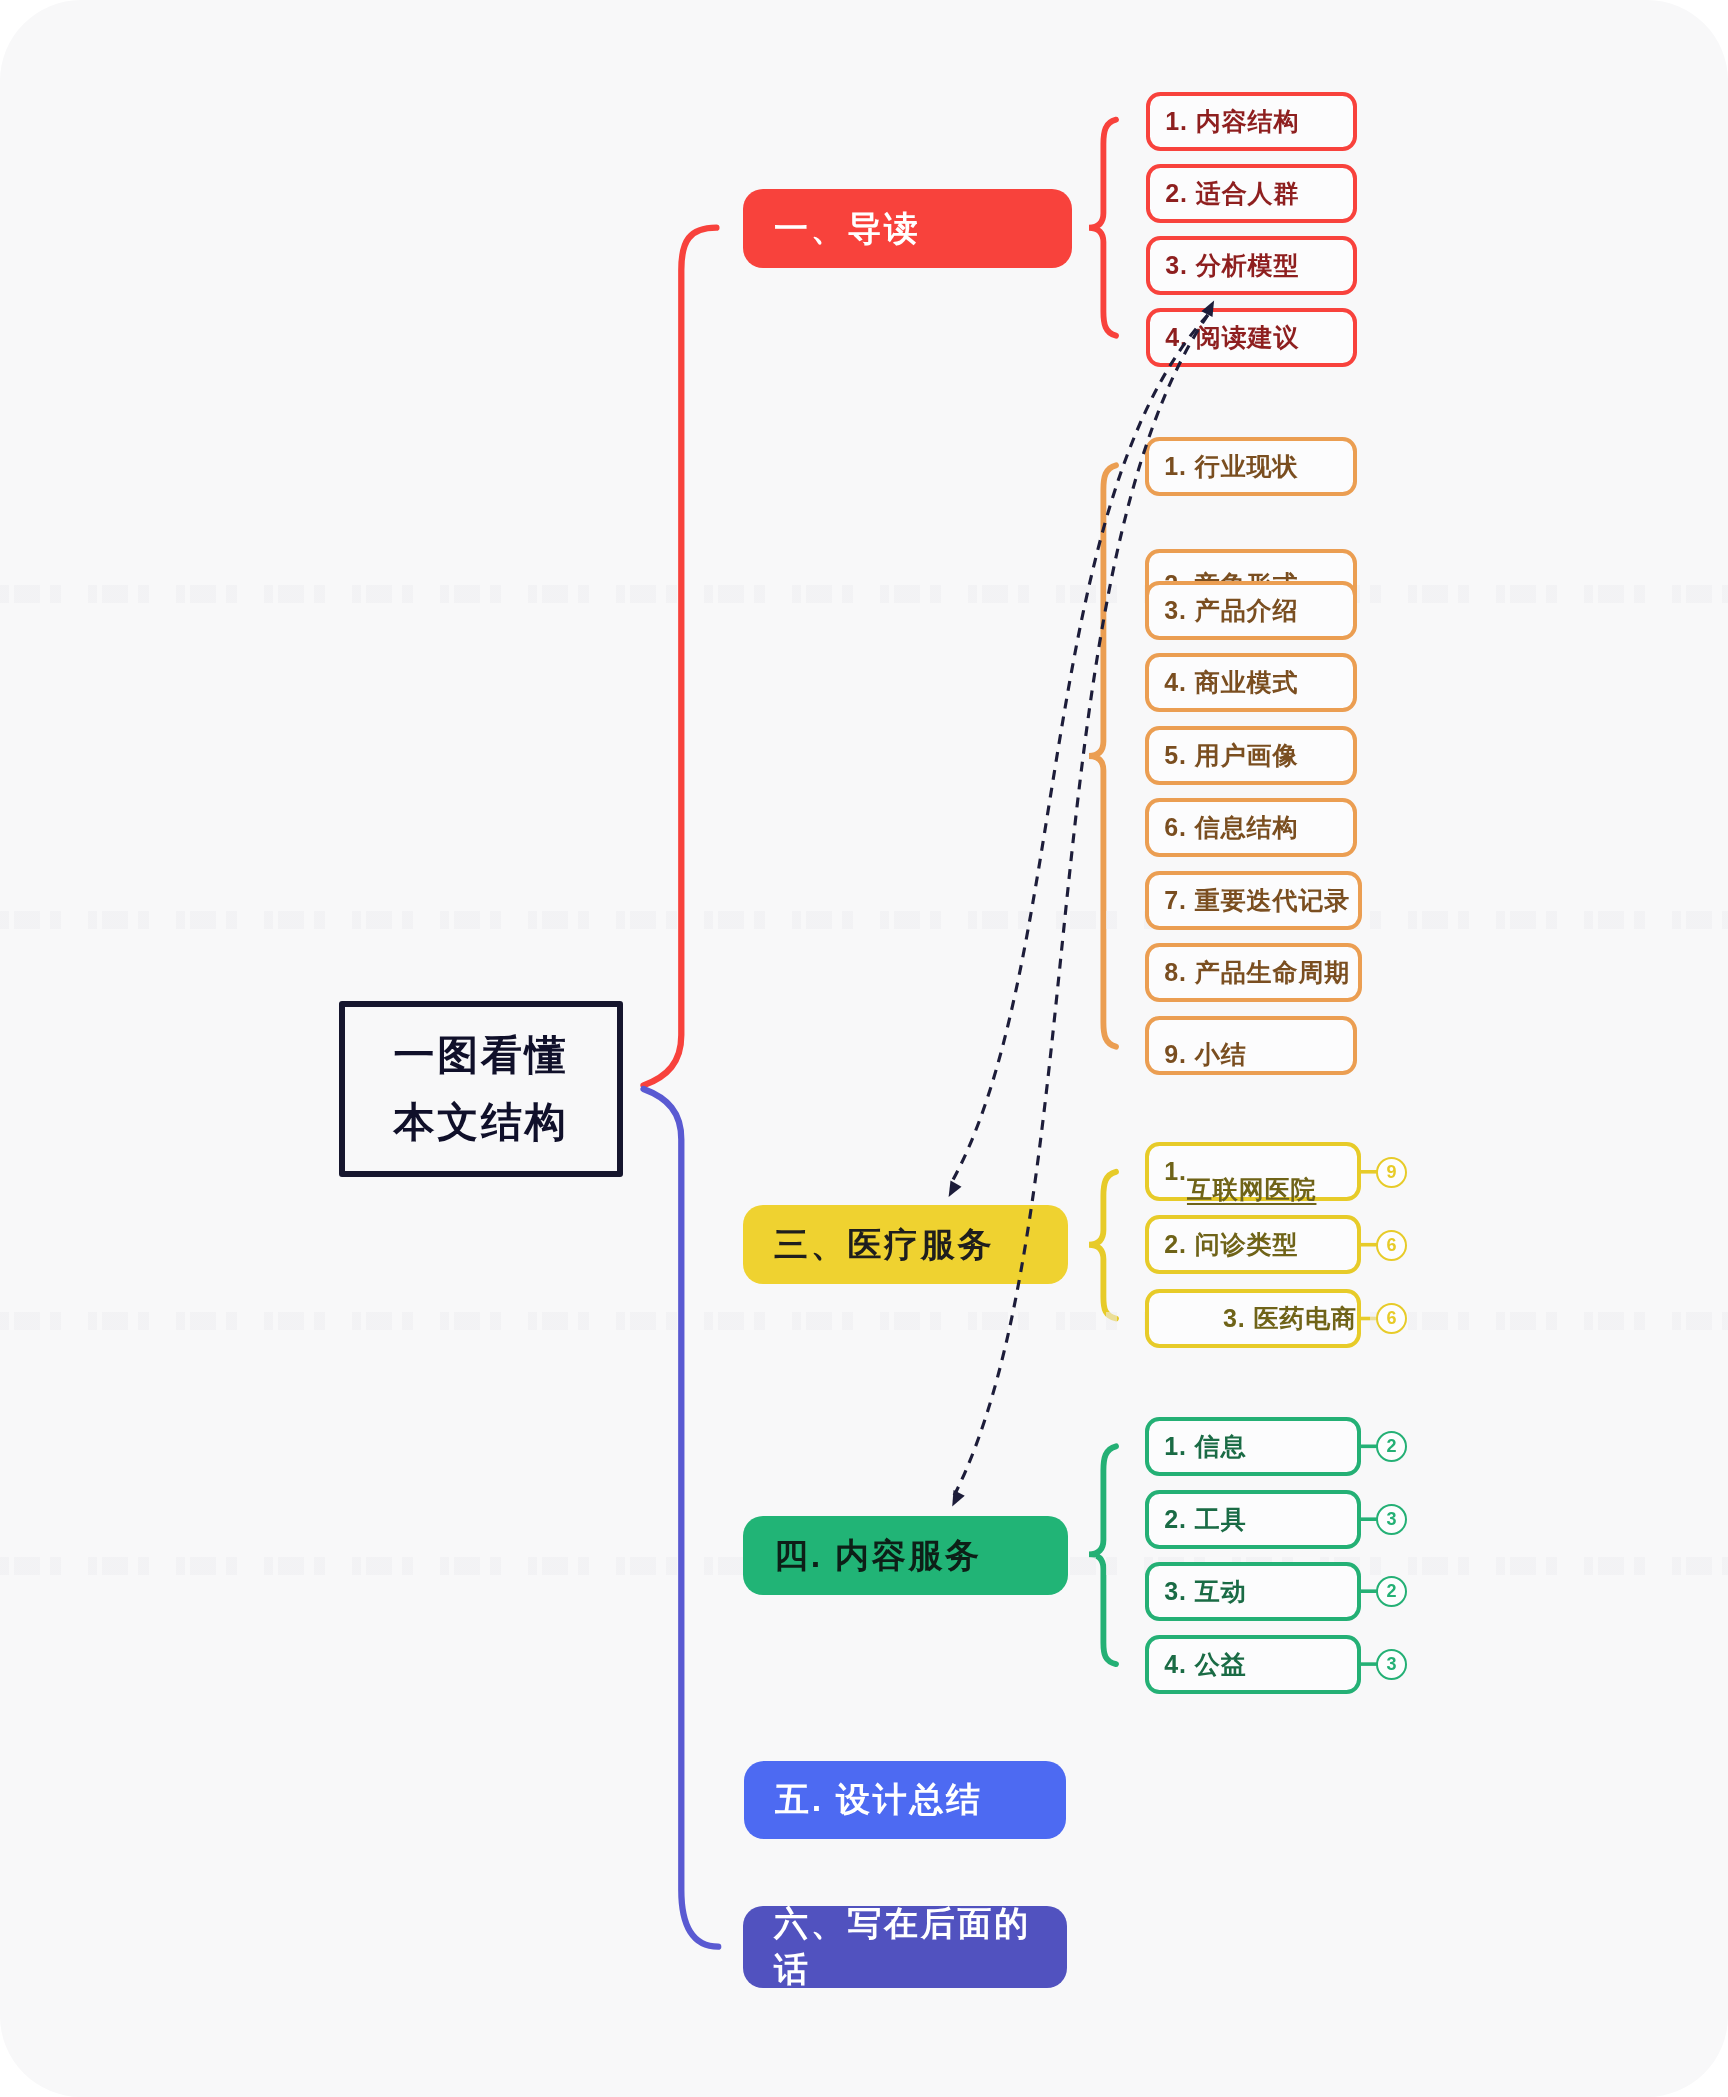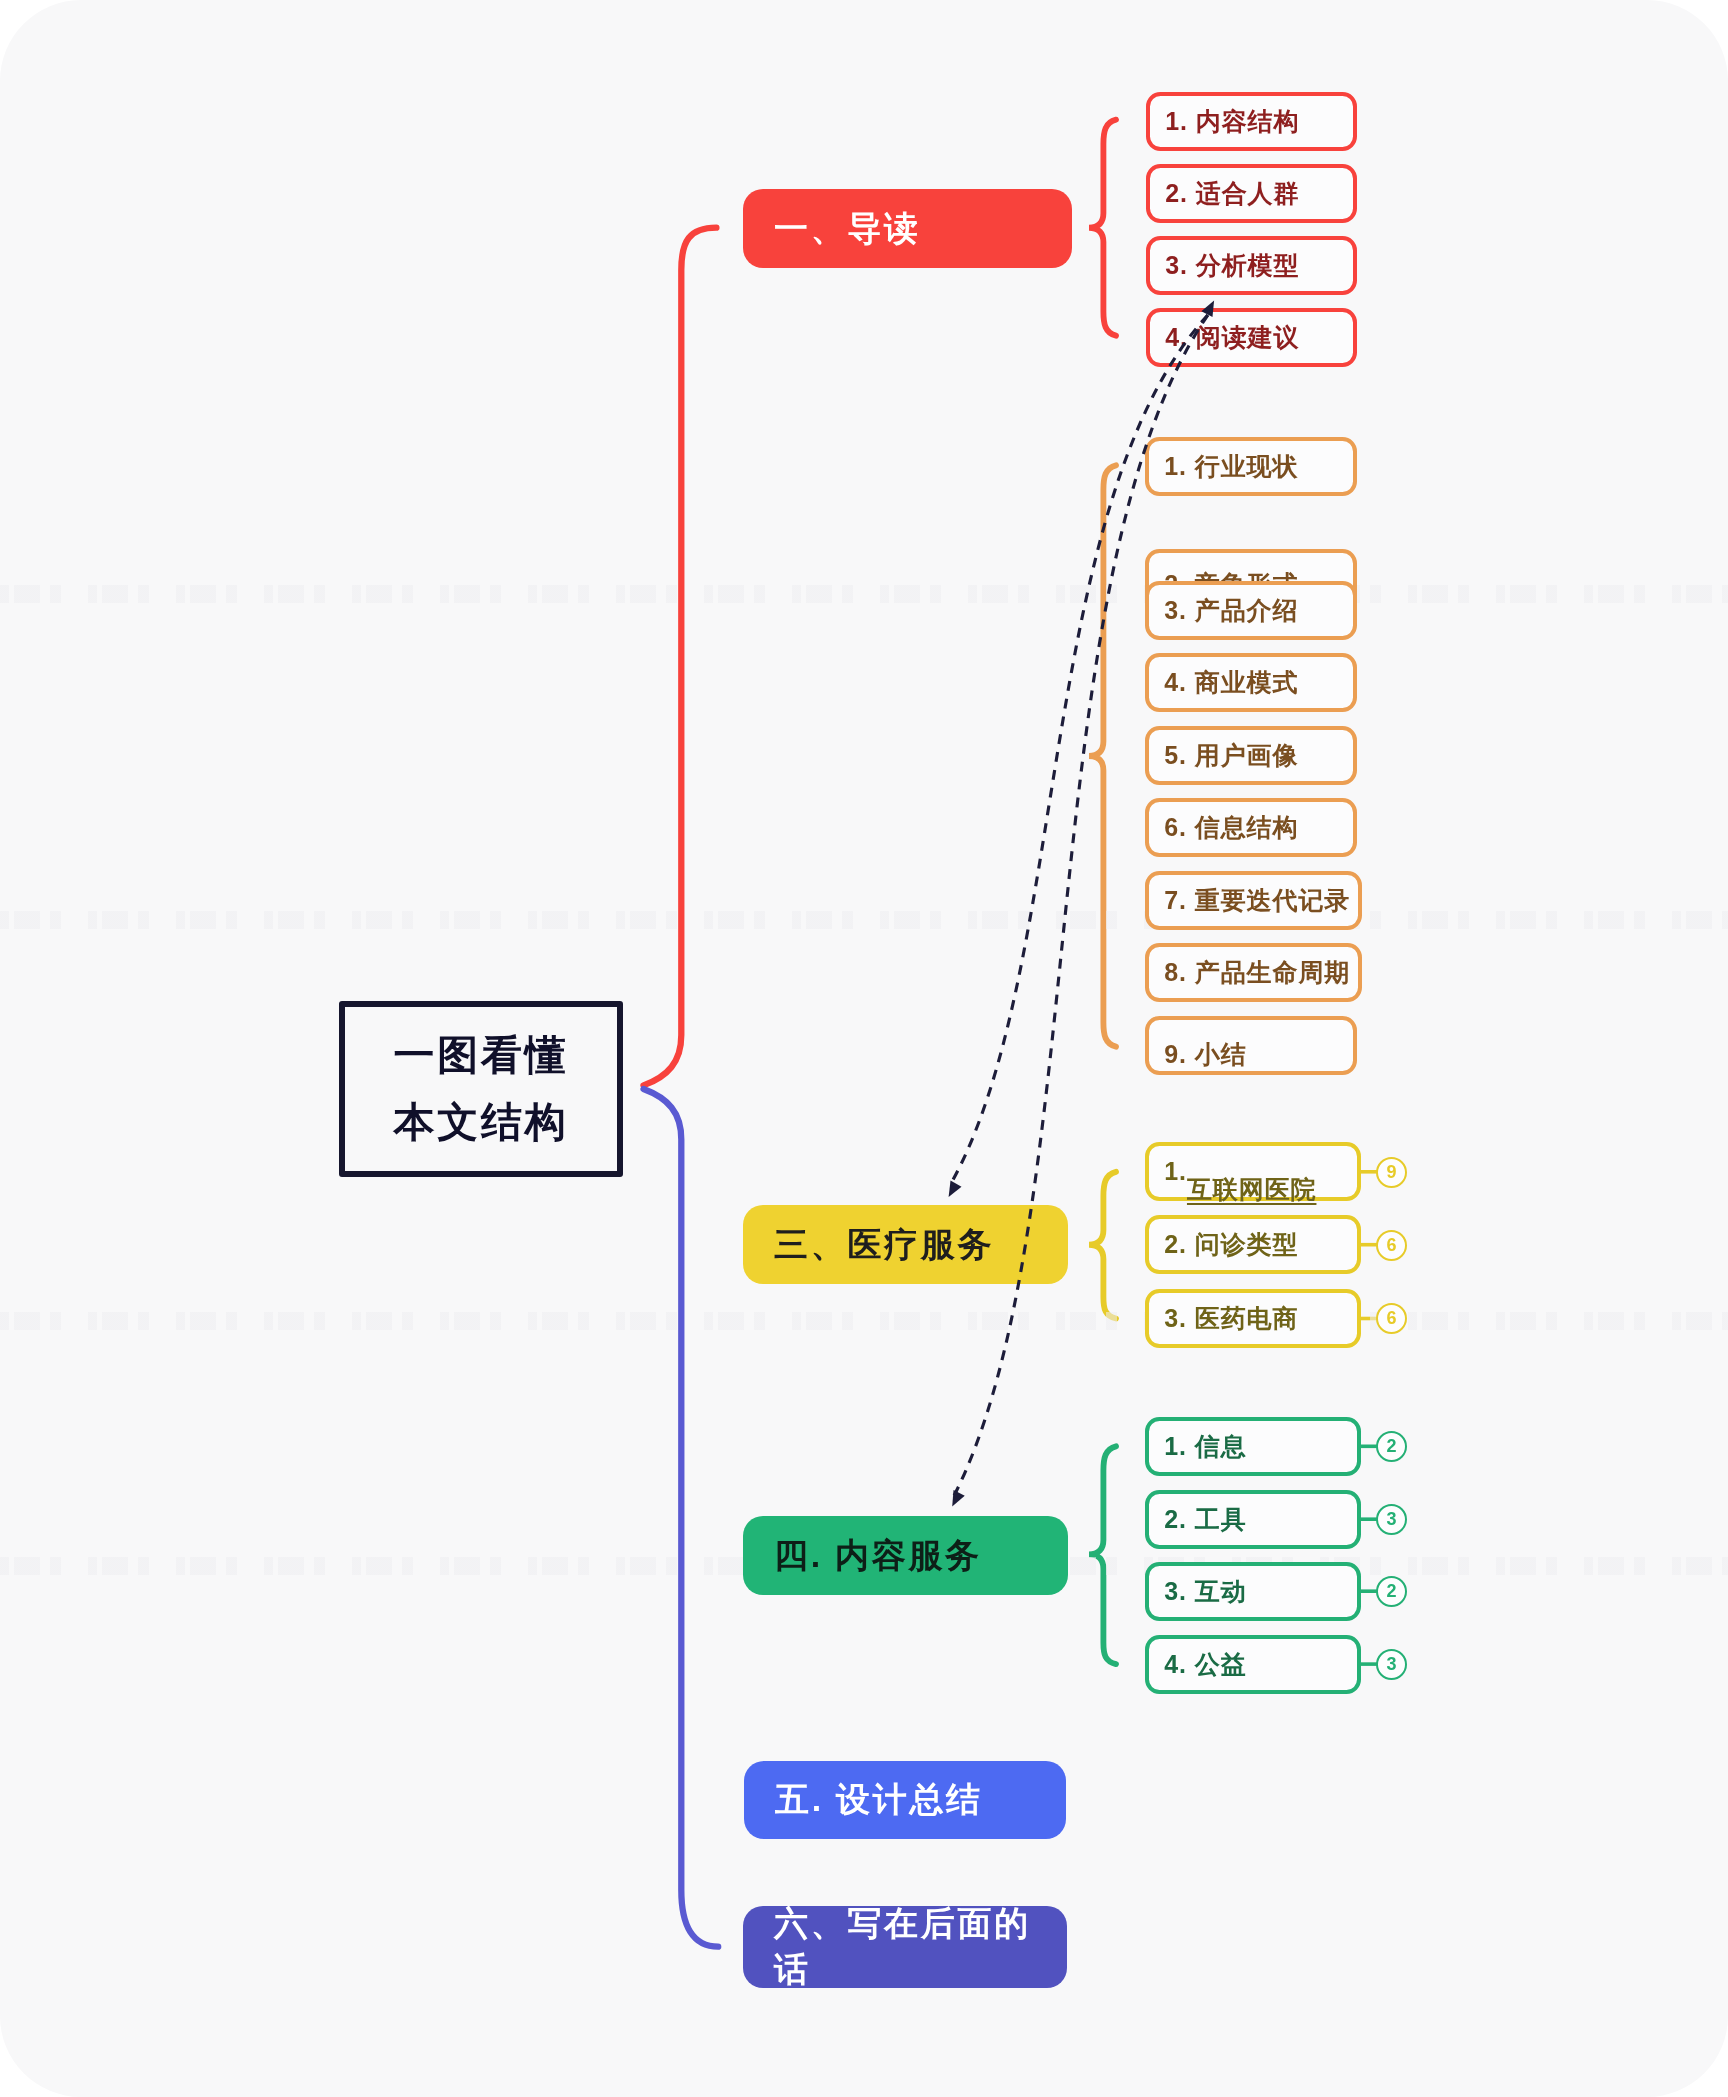--- a/index.html
+++ b/index.html
@@ -110,21 +110,21 @@
   <div class="node-parent" style="left:743px;top:1205px;width:325px;height:79px;background:var(--yellow-fill);color:#1e1e1e;">
     <span>三、医疗服务</span>
   </div>
   <div class="node-child yellow-b" style="left:1145px;top:1142px;width:216px;height:59px;">
     <span>1. </span>
     <span style="text-decoration:underline;text-underline-offset:5.4px;margin-top:36px;">互联网医院</span>
   </div>
   <div class="node-child yellow-b" style="left:1145px;top:1215px;width:216px;height:59px;">
     <span>2. 问诊类型</span>
   </div>
-  <div class="node-child yellow-b" style="left:1145px;top:1289px;width:216px;height:59px;">
+  <div class="node-child yellow-b" style="left:1145px;top:1289px;width:216px;height:59px;justify-content:flex-end;">
     <span>3. 医药电商</span>
   </div>
   <div class="badge yellow-b" style="left:1376px;top:1157px;">
     <span>9</span>
   </div>
   <div class="badge yellow-b" style="left:1376px;top:1230px;">
     <span>6</span>
   </div>
   <div class="badge yellow-b" style="left:1376px;top:1303px;">
     <span>6</span>

